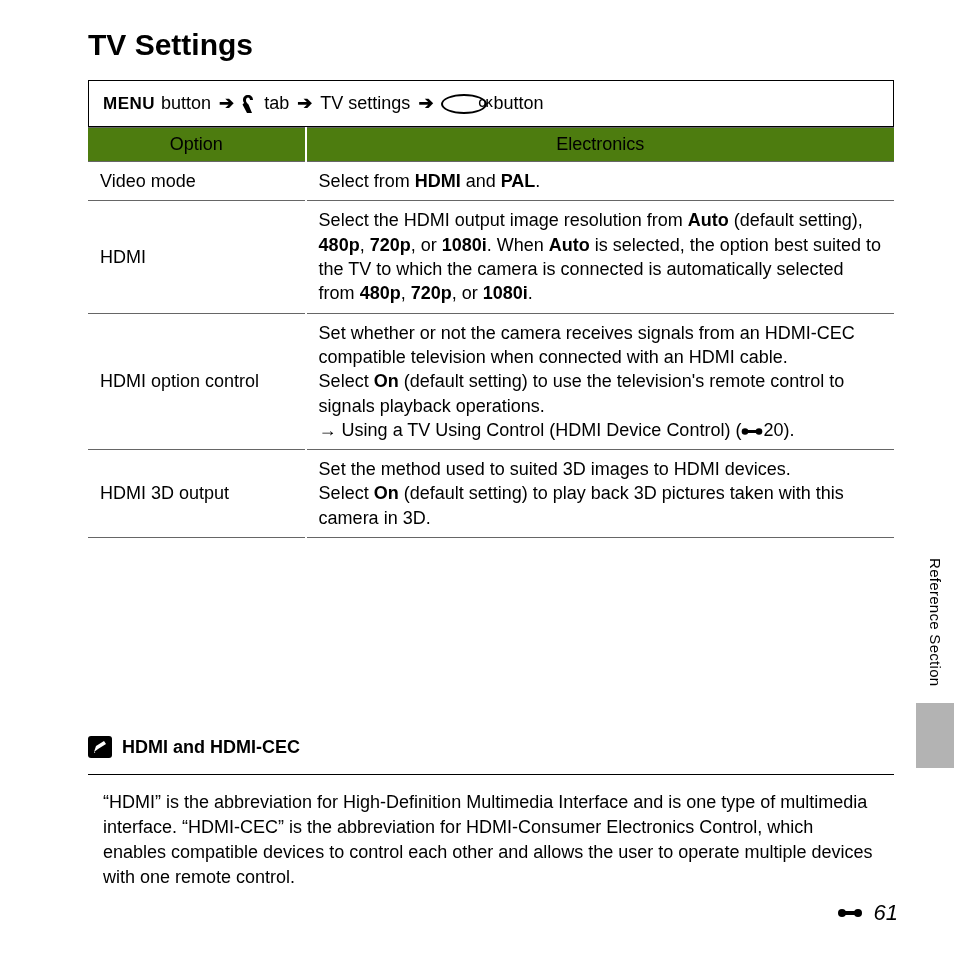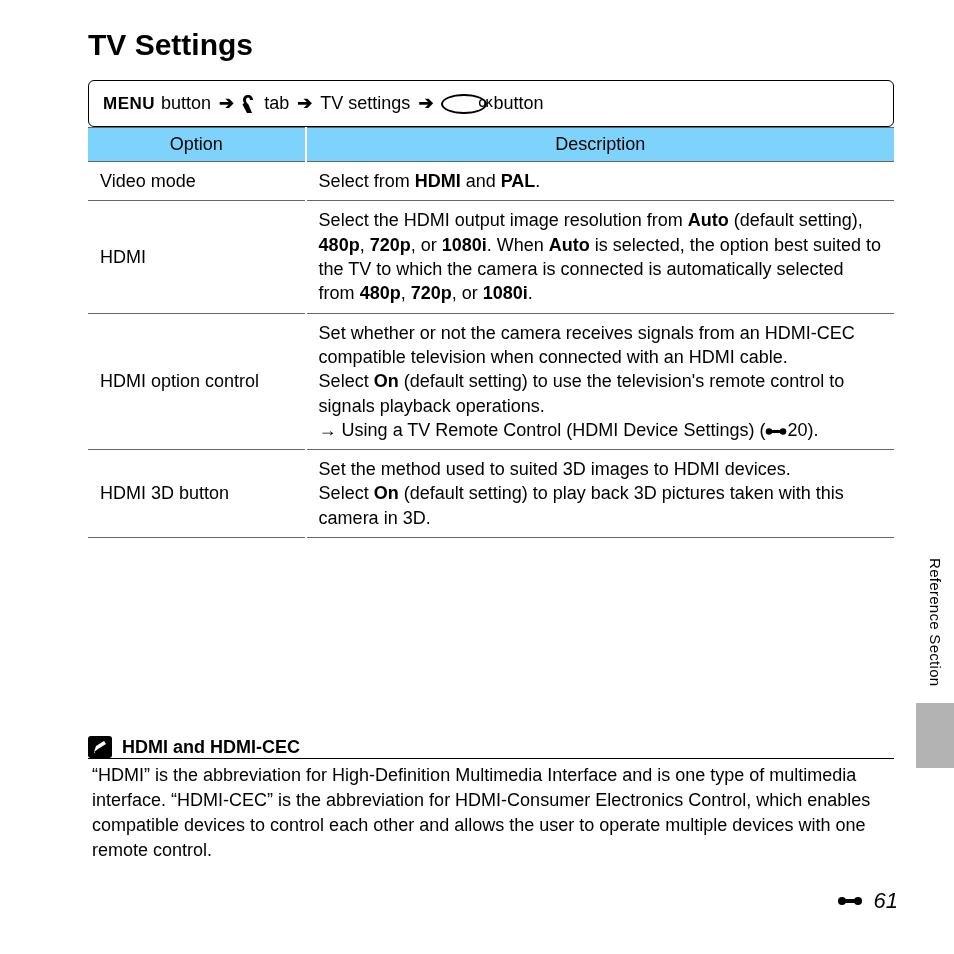--- a/index.html
+++ b/index.html
@@ -15,21 +15,21 @@
   .page {
     padding: 28px 60px 40px 88px;
   }
   .heading {
     font-size: 30px;
     font-weight: 700;
     margin: 0 0 18px 0;
   }
   .nav-path-box {
     border: 1px solid #000;
-    border-radius: 6px;
+    border-radius: 0;
     padding: 10px 14px;
     font-size: 18px;
     display: flex;
     align-items: center;
     flex-wrap: wrap;
     gap: 6px;
     line-height: 1.4;
   }
   .menu-font {
     font-family: Arial, sans-serif;
@@ -64,21 +64,21 @@
   .intro {
     font-size: 19px;
     margin: 24px 0 6px 0;
   }
   table.settings {
     width: 100%;
     border-collapse: collapse;
     font-size: 18px;
   }
   table.settings th {
-    background: #7dd3fc;
+    background: #4d7c0f;
     font-weight: 400;
     border-top: 1.5px solid #666;
     border-bottom: 1.5px solid #666;
     border-left: 2px solid #fff;
     padding: 6px 24px;
     text-align: center;
   }
   table.settings th:first-child { border-left: none; width: 27%; }
   table.settings td {
     border-bottom: 1.5px solid #666;
@@ -107,21 +107,21 @@
     letter-spacing: 0.3px;
   }
   .note-block {
     margin-top: 198px;
   }
   .note-header {
     display: flex;
     align-items: center;
     gap: 10px;
     border-bottom: 1px solid #000;
-    padding-bottom: 0;
+    padding-bottom: 16px;
     margin-bottom: 2px;
   }
   .pencil-badge {
     width: 24px;
     height: 22px;
     background: #000;
     border-radius: 3px;
     display: flex;
     align-items: center;
     justify-content: center;
@@ -129,26 +129,26 @@
     font-style: italic;
     font-size: 15px;
   }
   .note-title {
     font-weight: 700;
     font-size: 18px;
   }
   .note-body {
     font-size: 18px;
     line-height: 1.38;
-    margin: 4px;
+    margin: 15px;
   }
   .page-number {
     position: absolute;
     right: 56px;
-    bottom: 40px;
+    bottom: 28px;
     font-size: 22px;
     font-style: italic;
     font-weight: 400;
     display: flex;
     align-items: center;
     gap: 9px;
     justify-content: space-between;
   }
   .page-number svg { margin-right: 2px; }
   b { font-weight: 700; }
@@ -178,50 +178,50 @@
         <span>OK</span>
       </span>
     <span>button</span>
   </div>
 
 
   <table class="settings">
     <thead>
       <tr>
         <th>Option</th>
-        <th>Description</th>
+        <th>Electronics</th>
       </tr>
     </thead>
     <tbody>
       <tr>
         <td>Video mode</td>
         <td>
           <span>Select from </span><b>HDMI</b><span> and </span><b>PAL</b><span>.</span>
         </td>
       </tr>
       <tr>
         <td>HDMI</td>
         <td>
           <span>Select the HDMI output image resolution from </span><b>Auto</b><span> (default setting), </span><b>480p</b><span>, </span><b>720p</b><span>, or </span><b>1080i</b><span>. When </span><b>Auto</b><span> is selected, the option best suited to the TV to which the camera is connected is automatically selected from </span><b>480p</b><span>, </span><b>720p</b><span>, or </span><b>1080i</b><span>.</span>
         </td>
       </tr>
       <tr>
         <td>HDMI option control</td>
         <td>
           <span>Set whether or not the camera receives signals from an HDMI-CEC compatible television when connected with an HDMI cable.</span><br>
           <span>Select </span><b>On</b><span> (default setting) to use the television's remote control to signals playback operations.</span><br>
-          <span>→ Using a TV Remote Control (HDMI Device Settings) (</span><span class="link-icon"><svg width="22" height="13" viewBox="0 0 22 13">
+          <span>→ Using a TV Using Control (HDMI Device Control) (</span><span class="link-icon"><svg width="22" height="13" viewBox="0 0 22 13">
                 <circle cx="4" cy="6.5" r="3.3" fill="#000"></circle>
                 <rect x="4" y="5" width="14" height="3" fill="#000"></rect>
                 <circle cx="18" cy="6.5" r="3.3" fill="#000"></circle>
               </svg></span><span>20).</span>
         </td>
       </tr>
       <tr>
-        <td>HDMI 3D button</td>
+        <td>HDMI 3D output</td>
         <td>
           <span>Set the method used to suited 3D images to HDMI devices.</span><br>
           <span>Select </span><b>On</b><span> (default setting) to play back 3D pictures taken with this camera in 3D.</span>
         </td>
       </tr>
     </tbody>
   </table>
 
   <div class="note-block">
     <div class="note-header">

